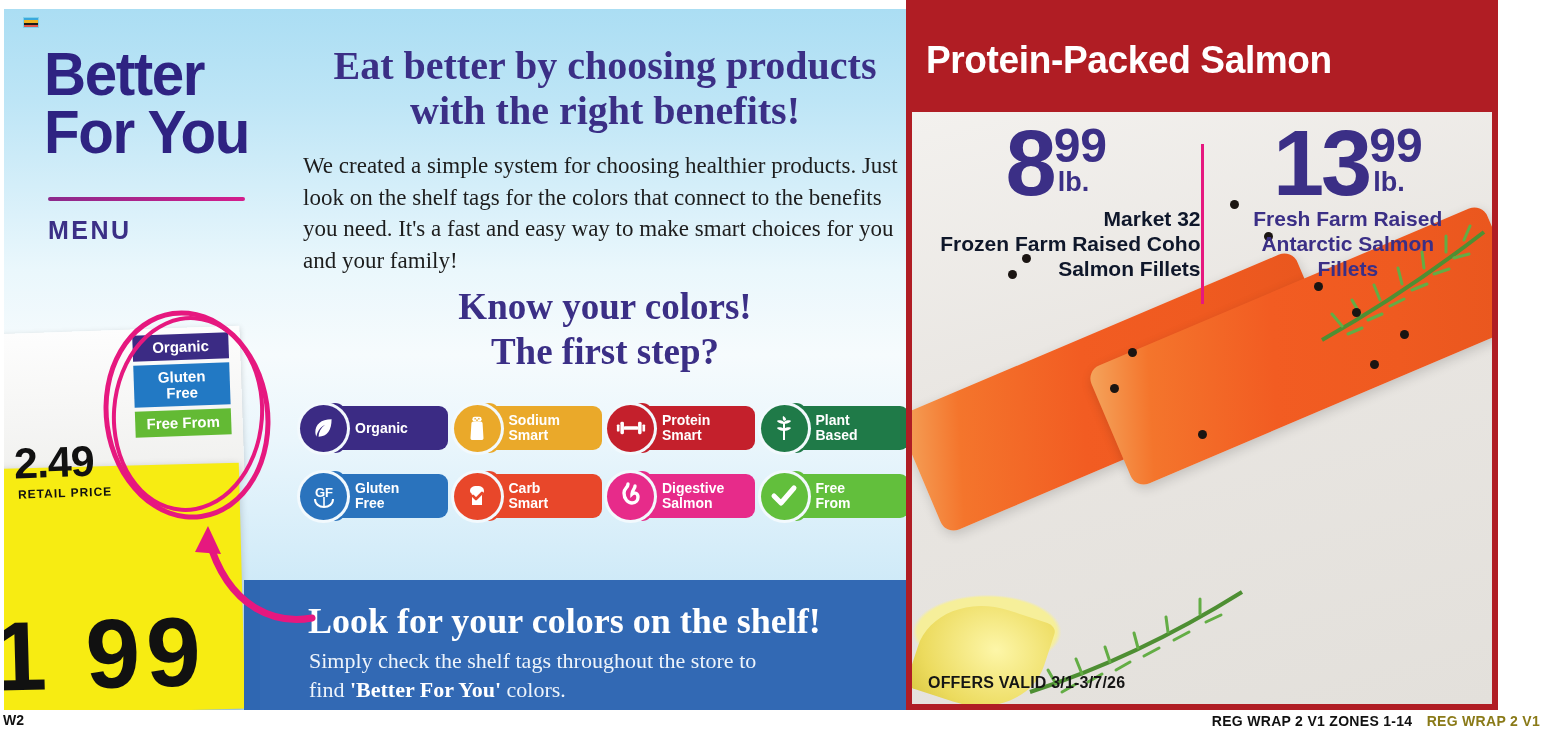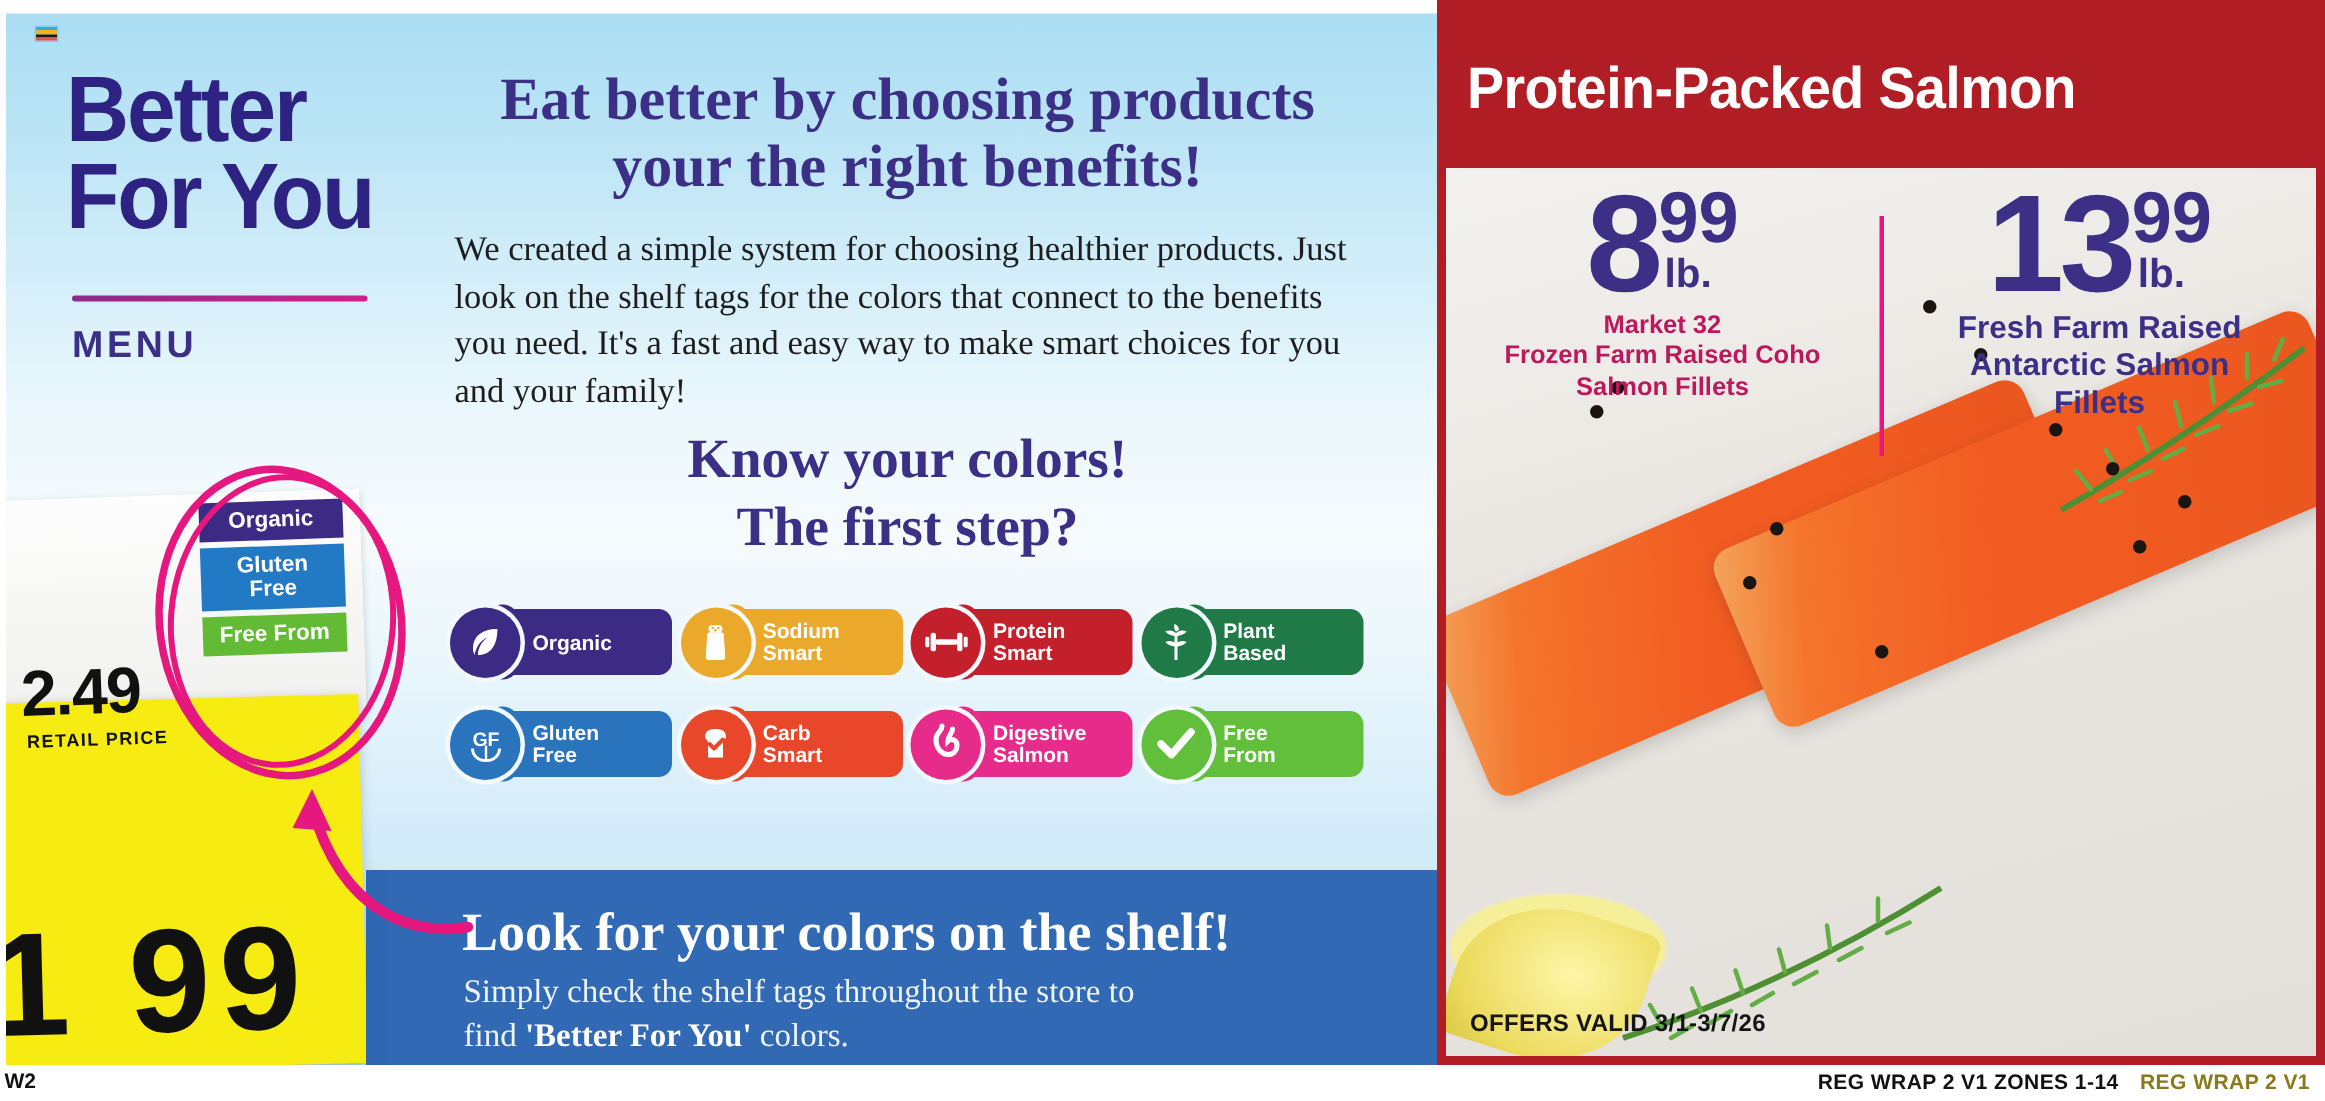--- a/index.html
+++ b/index.html
@@ -83,21 +83,21 @@
   
   .blue-band{ position:absolute; left:256px; top:580px; width:702px; height:130px;
               background:#3269b4; }
   .band-h{ position:absolute; left:48px; top:20px; color:#fff;
            font-family:"Liberation Serif", serif; font-weight:700; font-size:36px; }
   .band-p{ position:absolute; left:49px; top:67px; color:#eef4fb;
            font-family:"Liberation Serif", serif; font-size:22px; line-height:1.3; }
   .band-p b{ font-weight:700; color:#ffffff; }
 
   
-  .right-panel{ position:absolute; left:958px; top:0; width:592px; height:710px;
+  .right-panel{ position:absolute; left:906px; top:0; width:592px; height:710px;
                 background:#b01d24;text-decoration:underline; }
   .rp-title{ position:absolute; left:20px; top:38px; color:#ffffff;
              font-weight:700; font-size:39px; letter-spacing:-.4px;
              transform:scaleX(0.95); transform-origin:left top; }
   .rp-inner{ position:absolute; left:6px; top:112px; width:580px; height:592px;
              background:#efeae4; overflow:hidden; }
   .photo{ position:absolute; left:0; top:0; width:580px; height:592px;
           background:
             radial-gradient(ellipse 120px 60px at 75px 520px, #f6ef9a 0%, #f6ef9a 58%, rgba(246,239,154,0) 62%),
             linear-gradient(165deg,#f3f1ee 0%, #e9e6e2 40%, #e3e0db 100%);
@@ -158,21 +158,21 @@
     <div class="circle-hi"></div>
     <div class="circle-hi2"></div>
     <svg class="arrow-svg" width="150" height="110">
       <path d="M138 98 C 105 104, 55 92, 34 18" stroke="#e6187f" stroke-width="7" fill="none" stroke-linecap="round"></path>
       <path d="M34 6 L 47 34 L 21 32 Z" fill="#e6187f"></path>
     </svg>
     <div class="side-blue"></div>
 
     <div class="headline">
       <div>Eat better by choosing products</div>
-      <div>your the right benefits!</div>
+      <div>with the right benefits!</div>
     </div>
 
     <div class="body-copy">We created a simple system for choosing healthier products. Just look on the shelf tags for the colors that connect to the benefits you need. It's a fast and easy way to make smart choices for you and your family!</div>
 
     <div class="step">
       <div>Know your colors!</div>
       <div>The first step?</div>
     </div>
 
     <div class="badges">
@@ -343,21 +343,21 @@
       <div style="position:absolute;left:0;top:14px;width:580px;display:flex;z-index:8;">
 
         <div style="flex:1;text-align:center;position:relative;">
           <div style="display:inline-flex;align-items:flex-start;color:#3b2f86;font-weight:700;line-height:.82;">
             <span style="font-size:92px;letter-spacing:-3px;">8</span>
             <span style="display:inline-block;text-align:left;">
               <span style="font-size:48px;display:block;">99</span>
               <span style="font-size:27px;display:block;margin-top:6px;margin-left:4px;">lb.</span>
             </span>
           </div>
-          <div style="color:#be185d;font-weight:700;font-size:17px;line-height:1.18;margin-top:6px;">
+          <div style="color:#0f172a;font-weight:700;font-size:21px;line-height:1.18;margin-top:6px;text-align:right;">
             <div>Market 32</div>
             <div>Frozen Farm Raised Coho</div>
             <div>Salmon Fillets</div>
           </div>
         </div>
 
         <div style="width:3px;background:#e6187f;margin:18px 0 0;height:160px;"></div>
 
         <div style="flex:1;text-align:center;position:relative;">
           <div style="display:inline-flex;align-items:flex-start;color:#3b2f86;font-weight:700;line-height:.82;">

